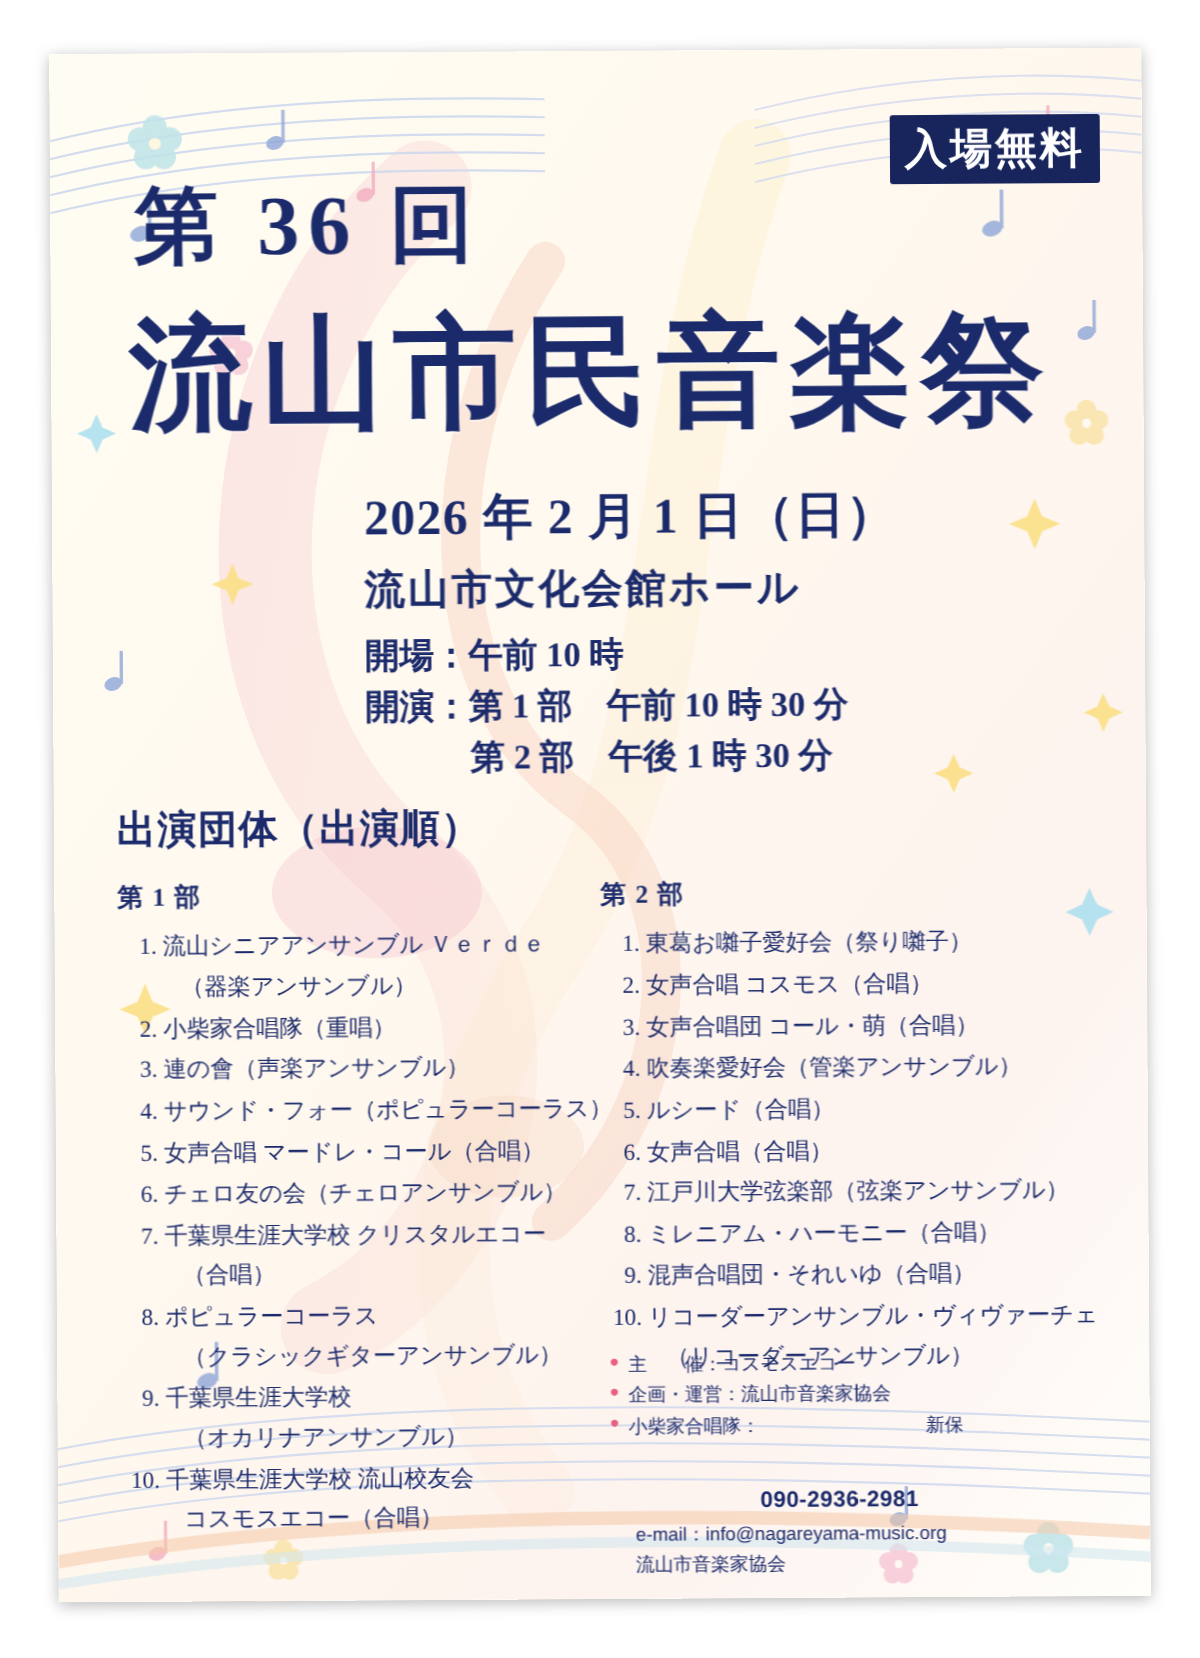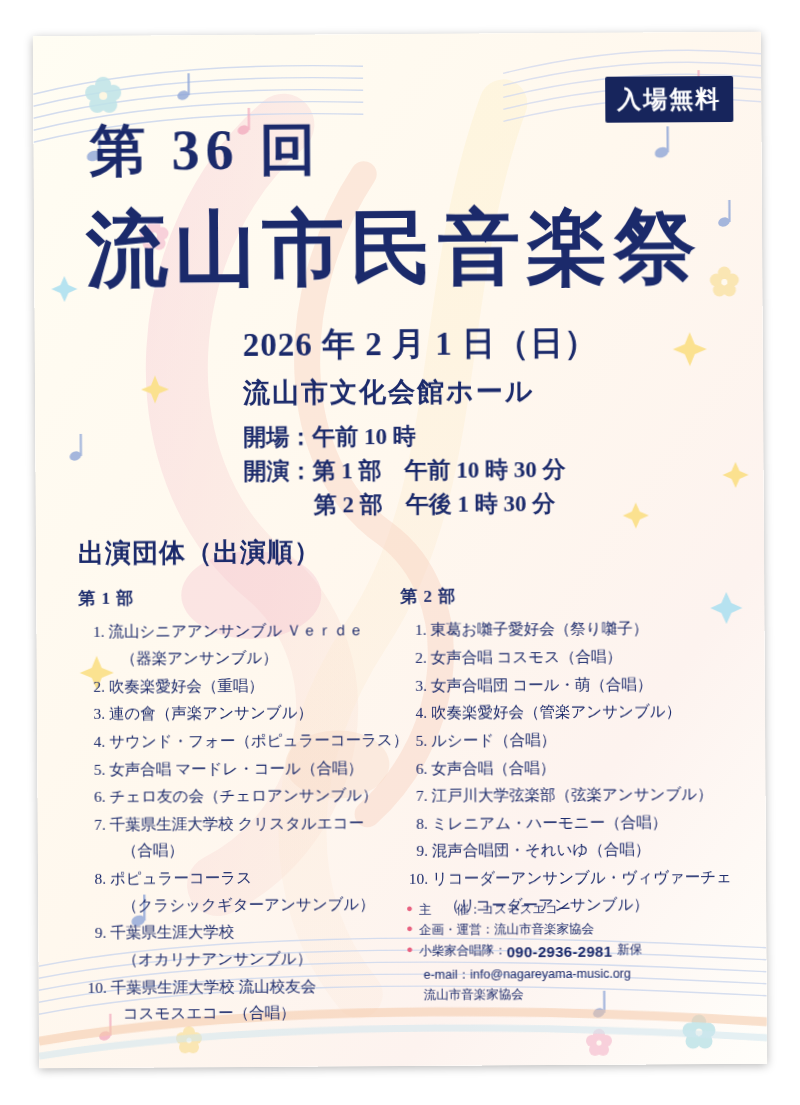--- a/index.html
+++ b/index.html
@@ -25,27 +25,27 @@
     transform: rotate(-0.35deg);
   }
   .deco { position: absolute; pointer-events: none; }
   .deco svg { display: block; }
 
   
   .free-badge {
     position: absolute;
     right: 28px;
     top: 44px;
-    width: 128px;
+    width: 140px;
     height: 46px;
     background: #17255c;
     color: #ffffff;
     font-family: "Liberation Sans", sans-serif;
     font-weight: bold;
-    font-size: 24px;
+    font-size: 28px;
     letter-spacing: 2px;
     display: flex;
     align-items: center;
     justify-content: center;
     border-radius: 2px;
     z-index: 6;
   }
   .kai {
     position: absolute;
     left: 56px;
@@ -160,20 +160,21 @@
     color: #e8607f;
     font-size: 11px;
     line-height: 1.55;
     margin-right: 6px;
   }
   .contact .label { white-space: pre; }
   .contact .tel {
     font-weight: bold;
     font-size: 15px;
     letter-spacing: 0.3px;
+    margin-top: 48px;
   }
   .contact .indent2 { padding-left: 17px; }
 </style>
 </head>
 <body>
 
 <div id="poster">
 
   <div class="deco" style="left:0;top:0;width:728px;height:1032px;">
     <svg width="728" height="1032" viewBox="0 0 728 1032" xmlns="http://www.w3.org/2000/svg">
@@ -352,21 +353,21 @@
     <div>開演：第 1 部　午前 10 時 30 分</div>
     <div class="indent">第 2 部　午後 1 時 30 分</div>
   </div>
 
   <div class="section-title">出演団体（出演順）</div>
 
   <div class="col col-left">
     <h3>第 1 部</h3>
     <ol>
       <li><span class="num">1.</span><span class="txt">流山シニアアンサンブル Ｖｅｒｄｅ</span><span class="sub">（器楽アンサンブル）</span></li>
-      <li><span class="num">2.</span><span class="txt">吹奏楽愛好会（重唱）</span></li>
+      <li><span class="num">2.</span><span class="txt">小柴家合唱隊（重唱）</span></li>
       <li><span class="num">3.</span><span class="txt">連の會（声楽アンサンブル）</span></li>
       <li><span class="num">4.</span><span class="txt">サウンド・フォー（ポピュラーコーラス）</span></li>
       <li><span class="num">5.</span><span class="txt">女声合唱 マードレ・コール（合唱）</span></li>
       <li><span class="num">6.</span><span class="txt">チェロ友の会（チェロアンサンブル）</span></li>
       <li><span class="num">7.</span><span class="txt">千葉県生涯大学校 クリスタルエコー</span><span class="sub">（合唱）</span></li>
       <li><span class="num">8.</span><span class="txt">ポピュラーコーラス</span><span class="sub">（クラシックギターアンサンブル）</span></li>
       <li><span class="num">9.</span><span class="txt">千葉県生涯大学校</span><span class="sub">（オカリナアンサンブル）</span></li>
       <li><span class="num">10.</span><span class="txt">千葉県生涯大学校 流山校友会</span><span class="sub">コスモスエコー（合唱）</span></li>
     </ol>
   </div>

